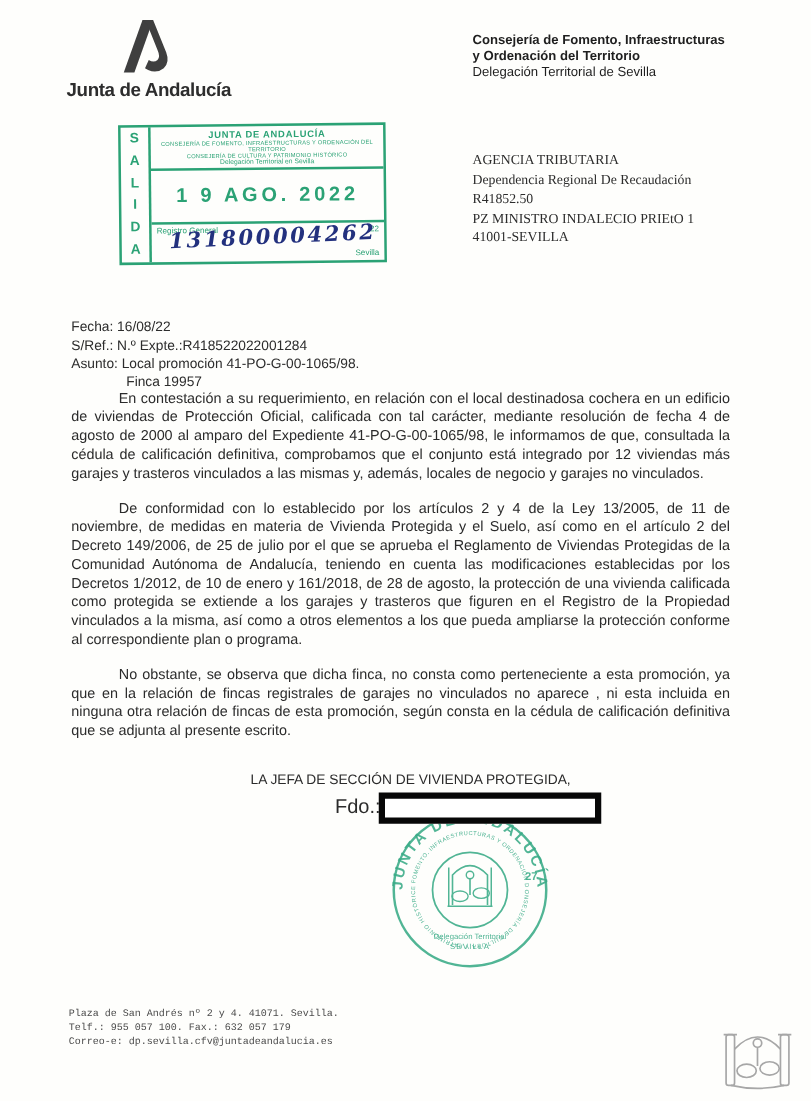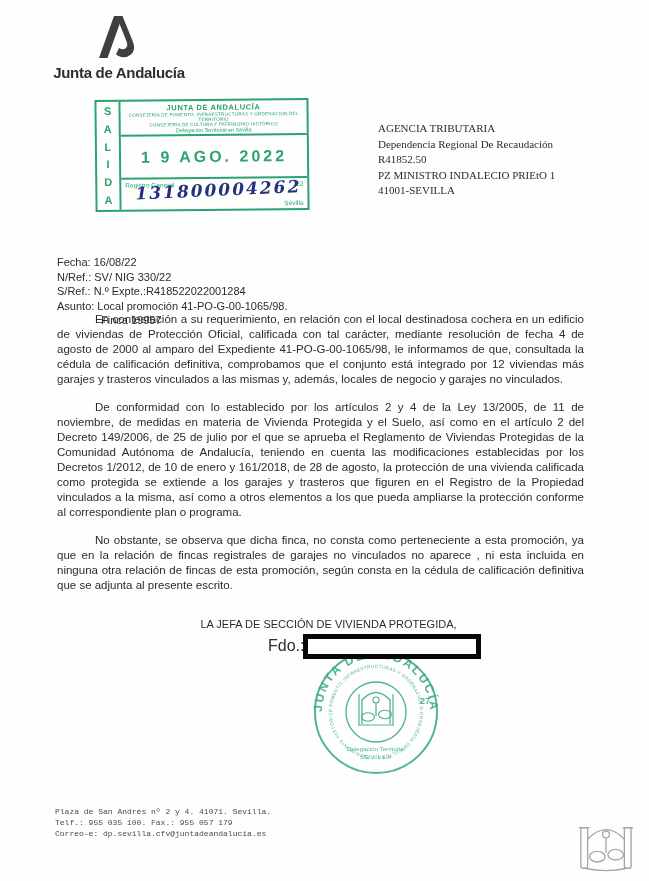--- a/index.html
+++ b/index.html
@@ -82,20 +82,25 @@
 <div class="page">
 
   <div class="logo-block">
     <svg class="logo-a" width="54" height="50" viewBox="0 0 100 100">
       <path d="M10 92 L40 8 L57 8 L27 92 Z" fill="#3f3f3f"></path>
       <path d="M40 8 L57 8 L78 60 Q84 76 74 85 Q63 94 49 88 L44 85 L50 72 Q58 77 64 72 Q69 67 64 56 L48 16 Z" fill="#3f3f3f"></path>
     </svg>
     <div class="logo-text">Junta de Andalucía</div>
   </div>
 
+  <div class="dept-block">
+    <div class="dept-bold">Consejería de Fomento, Infraestructuras</div>
+    <div class="dept-bold">y Ordenación del Territorio</div>
+    <div>Delegación Territorial de Sevilla</div>
+  </div>
 
   <div class="exit-stamp">
     <div class="salida-col">
       <span>S</span>
       <span>A</span>
       <span>L</span>
       <span>I</span>
       <span>D</span>
       <span>A</span>
     </div>
@@ -119,21 +124,20 @@
   <div class="recipient">
     <div>AGENCIA TRIBUTARIA</div>
     <div>Dependencia Regional De Recaudación</div>
     <div>R41852.50</div>
     <div>PZ MINISTRO INDALECIO PRIEtO 1</div>
     <div>41001-SEVILLA</div>
   </div>
 
   <div class="reference">
     <div>Fecha: 16/08/22</div>
-    <div>N/Ref.: SV/ NIG  330/22</div>
     <div>S/Ref.: N.º Expte.:R418522022001284</div>
     <div>Asunto: Local  promoción 41-PO-G-00-1065/98.</div>
     <div class="ref-indent">Finca 19957</div>
   </div>
 
   <div class="body-text">
     <p>En contestación a su requerimiento, en relación con el local destinadosa cochera en un edificio de viviendas de Protección Oficial, calificada con tal carácter, mediante resolución de fecha 4 de agosto de 2000 al amparo del Expediente 41-PO-G-00-1065/98, le informamos de que, consultada la cédula de calificación definitiva, comprobamos que el conjunto está integrado por 12 viviendas más garajes y trasteros vinculados a las mismas y, además, locales de negocio y garajes no vinculados.</p>
     <p>De conformidad con lo establecido por los artículos 2 y 4 de la Ley 13/2005, de 11 de noviembre, de medidas en materia de Vivienda Protegida y el Suelo, así como en el artículo 2 del Decreto 149/2006, de 25 de julio por el que se aprueba el Reglamento de Viviendas Protegidas de la Comunidad Autónoma de Andalucía, teniendo en cuenta las modificaciones establecidas por los Decretos 1/2012, de 10 de enero y 161/2018, de 28 de agosto, la protección de una vivienda calificada como protegida se extiende a los garajes y trasteros que figuren en el Registro de la Propiedad vinculados a la misma, así como a otros elementos a los que pueda ampliarse la protección conforme al correspondiente plan o programa.</p>
     <p>No obstante, se observa que dicha finca, no consta como perteneciente a esta promoción, ya que en la relación de fincas registrales de garajes no vinculados no aparece , ni esta incluida en ninguna otra relación de fincas de esta promoción, según consta en la cédula de calificación definitiva que se adjunta al presente escrito.</p>
   </div>
@@ -172,21 +176,21 @@
         <textPath href="#arcSmallBottom" startOffset="50%" text-anchor="middle">CONSEJERÍA DE CULTURA Y PATRIMONIO HISTÓRICO</textPath>
       </text>
       <text x="120" y="58" font-family="Liberation Sans, sans-serif" font-size="9" font-weight="bold" fill="#3aab87" opacity="0.88">27</text>
       <text x="76" y="105" text-anchor="middle" font-family="Liberation Sans, sans-serif" font-size="6.2" fill="#3aab87" opacity="0.88">Delegación Territorial</text>
       <text x="76" y="113" text-anchor="middle" font-family="Liberation Sans, sans-serif" font-size="6.2" letter-spacing="1" fill="#3aab87" opacity="0.88">SEVILLA</text>
     </svg>
   </div>
 
   <div class="footer">
     <div>Plaza de San Andrés nº 2 y 4. 41071. Sevilla.</div>
-    <div>Telf.: 955 035 100. Fax.: 955 057 179</div>
+    <div>Telf.: 955 057 100. Fax.: 632 057 179</div>
     <div>Correo-e: dp.sevilla.cfv@juntadeandalucia.es</div>
   </div>
 
   <div class="corner-emblem">
     <svg width="58" height="58" viewBox="0 0 60 60">
       <g fill="none" stroke="#a7a7a7" stroke-width="1.4">
         <rect x="4" y="10" width="7" height="42" rx="2"></rect>
         <rect x="49" y="10" width="7" height="42" rx="2"></rect>
         <line x1="2" y1="10" x2="13" y2="10"></line>
         <line x1="47" y1="10" x2="58" y2="10"></line>

